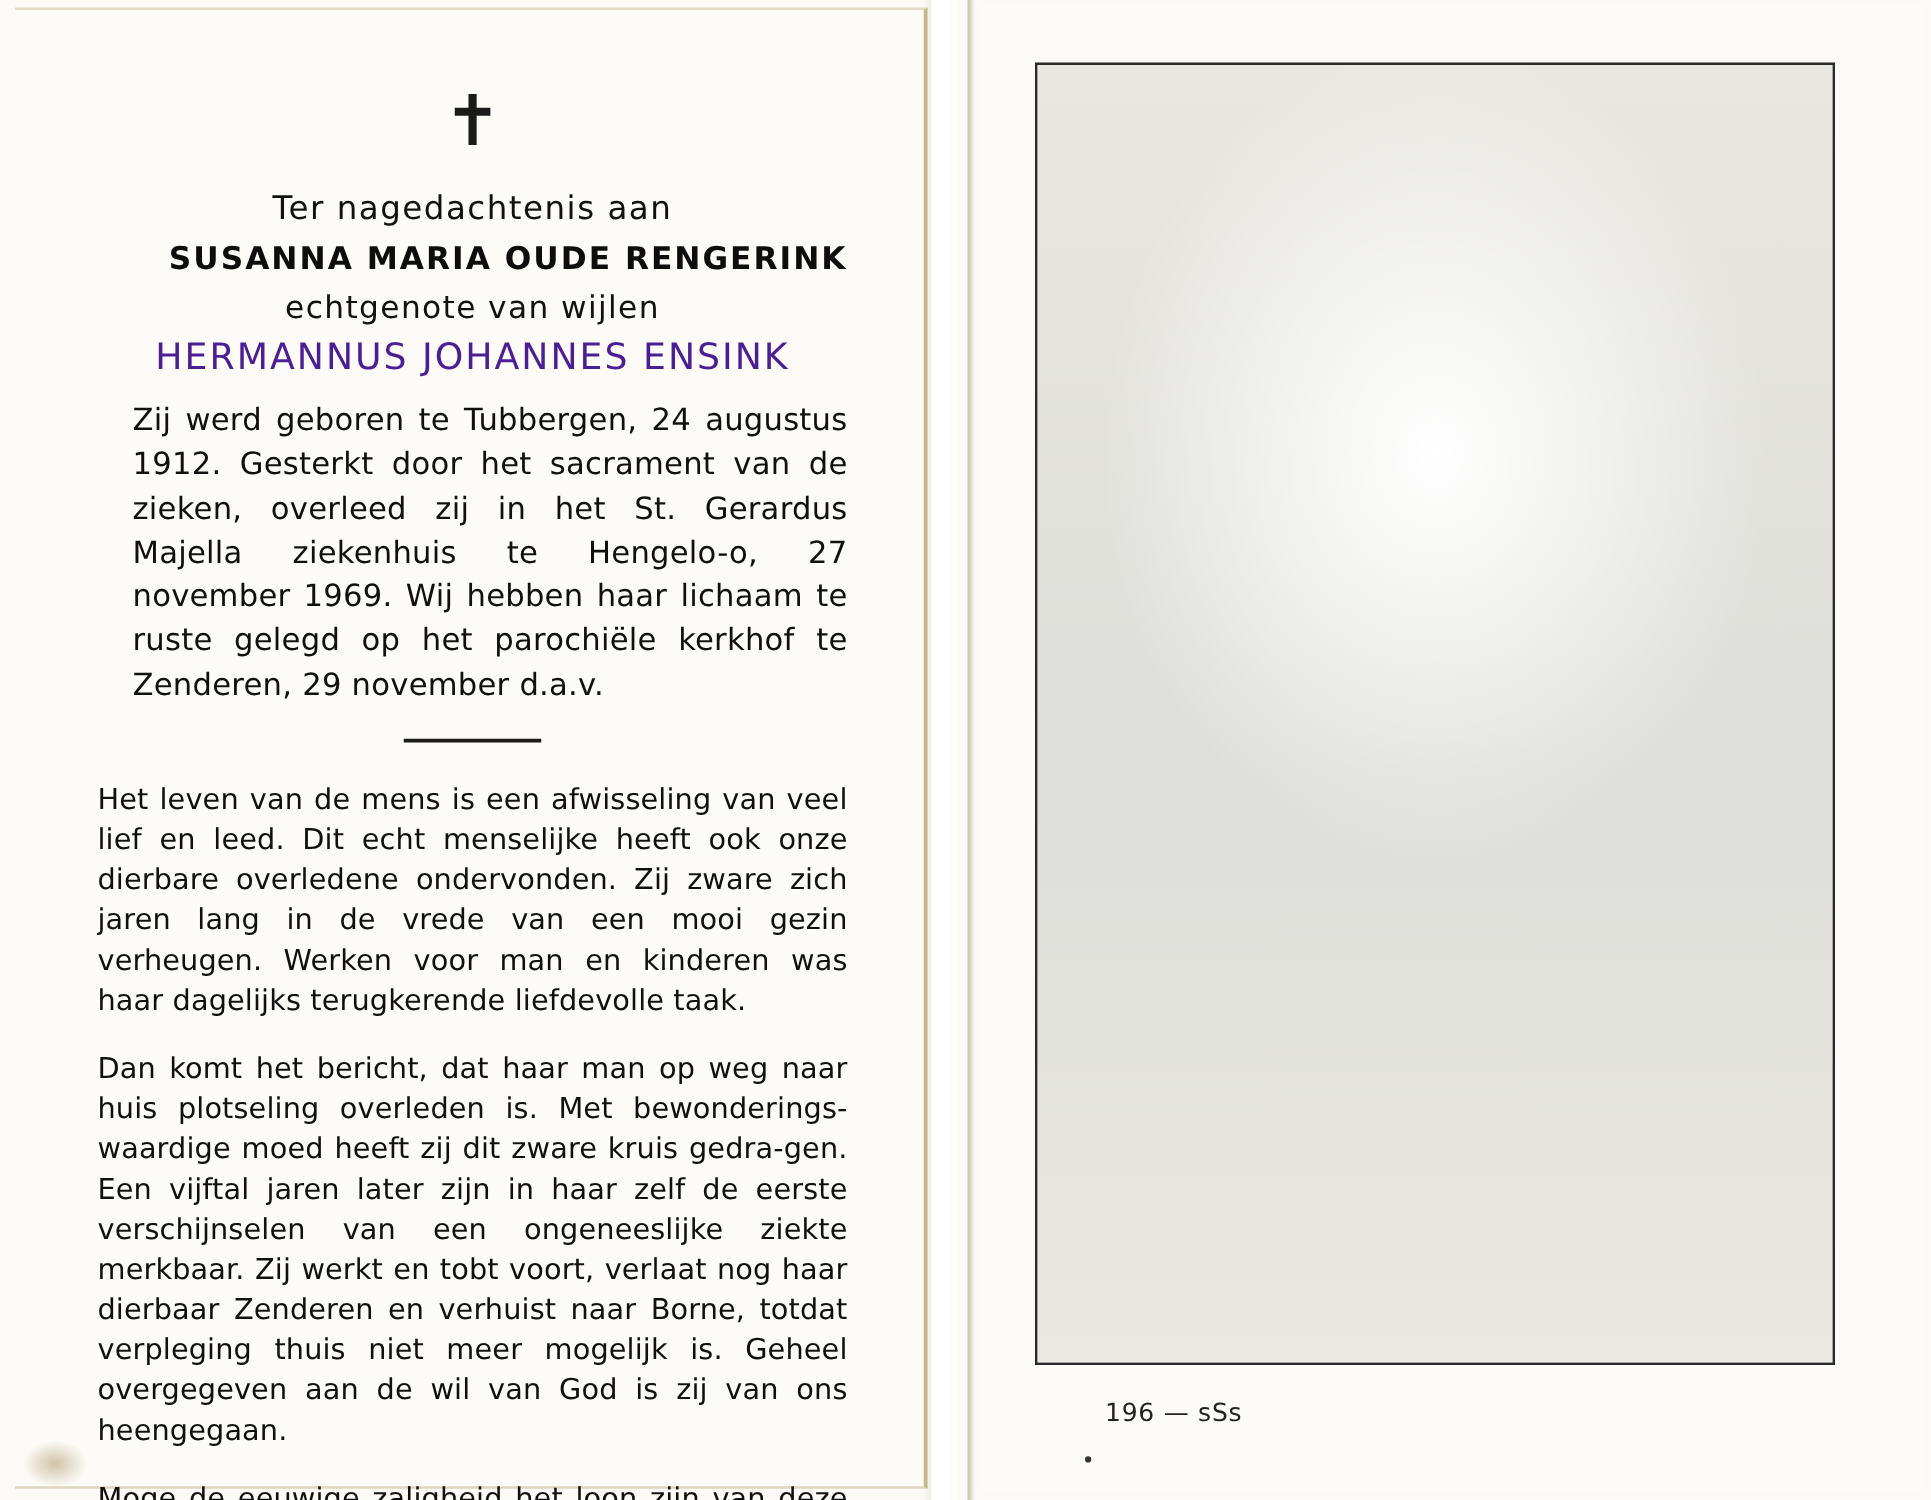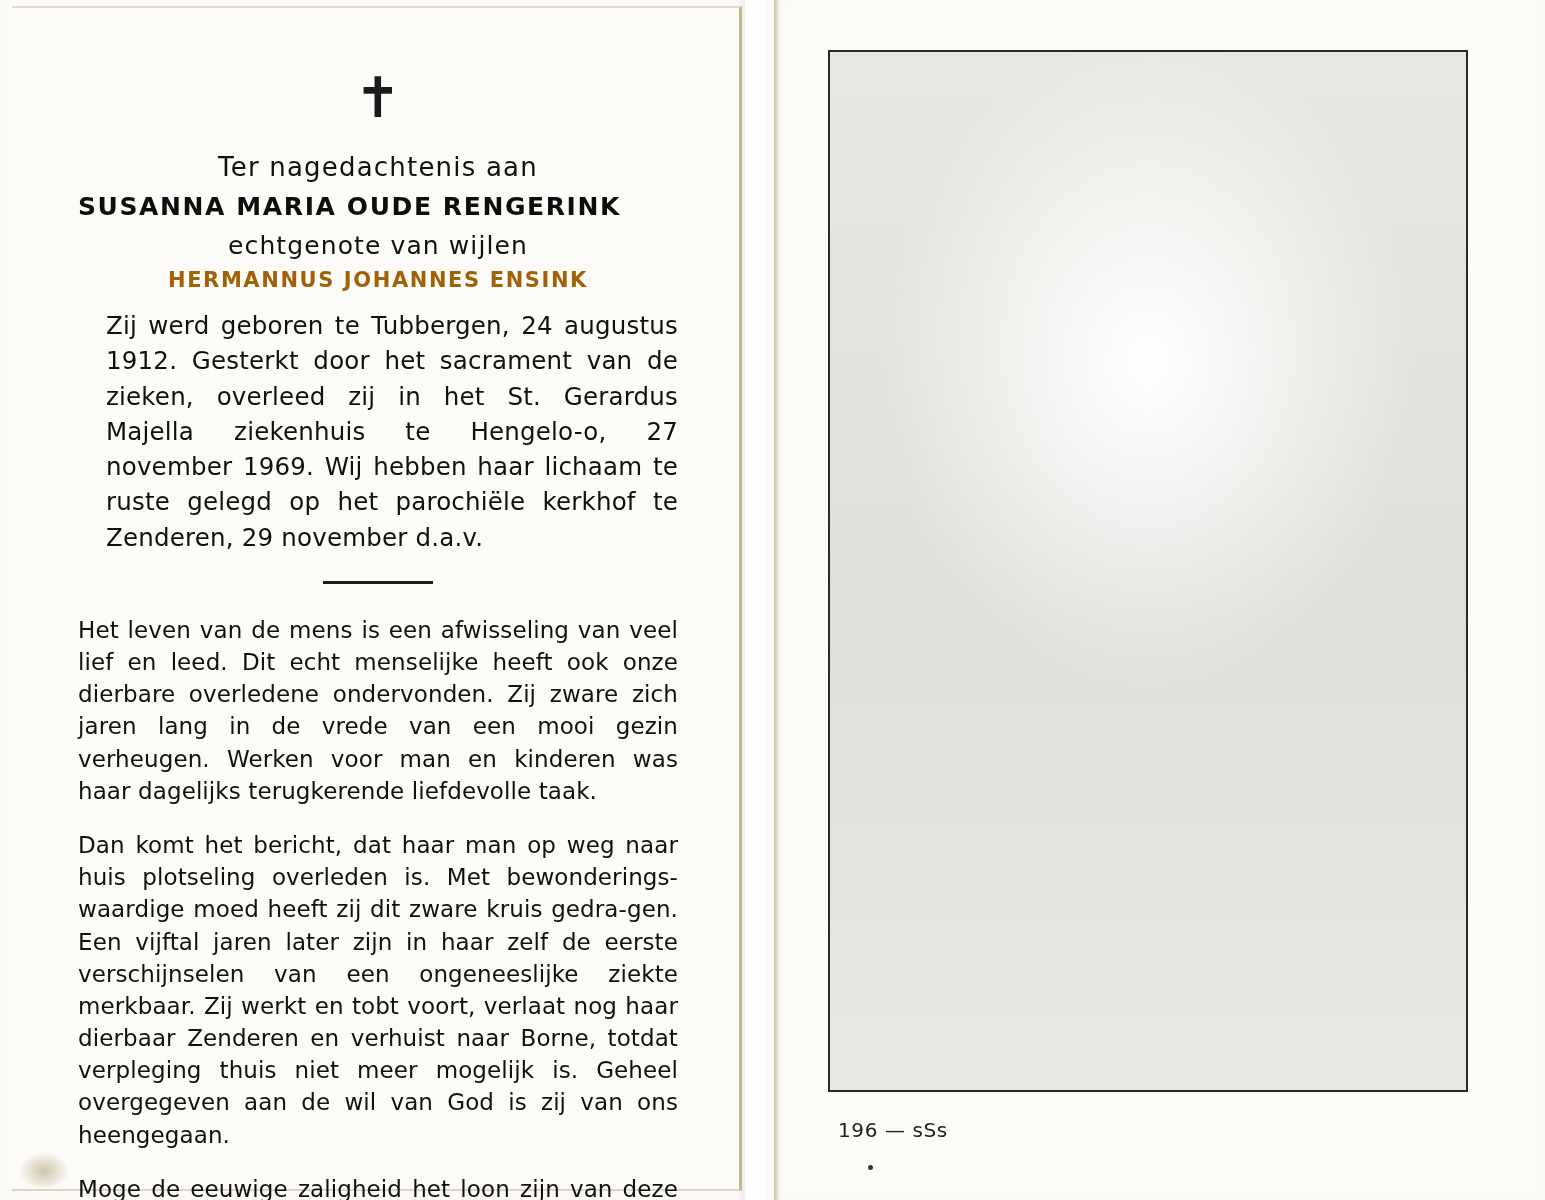--- a/index.html
+++ b/index.html
@@ -83,41 +83,40 @@
     margin-bottom: 26px;
   }
   .dedication {
     text-align: center;
     font-size: 26px;
     letter-spacing: 1.2px;
     color: #111;
     margin-bottom: 10px;
   }
   .name-main {
-    text-align: left;
+    text-align: right;
     font-size: 25px;
     font-weight: bold;
     letter-spacing: 1.6px;
     color: #0d0d0d;
     margin-bottom: 10px;
   }
   .spouse-line {
     text-align: center;
     font-size: 25px;
     letter-spacing: 1.1px;
     color: #111;
     margin-bottom: 8px;
   }
   .name-spouse {
     text-align: center;
-    font-size: 21px;
+    font-size: 29px;
     letter-spacing: 1.6px;
-    color: #a16207;
+    color: #4c1d95;
     margin-bottom: 16px;
-    font-weight: bold;
   }
   .bio {
     font-size: 24.5px;
     line-height: 1.44;
     color: #101010;
     text-align: justify;
     letter-spacing: 0.2px;
     margin-left: 28px;
   }
   .divider {
@@ -175,21 +174,21 @@
   }
   .holy-image .inner {
     position: absolute;
     inset: 0;
     background:
       radial-gradient(ellipse 60% 45% at 50% 30%, #ffffff 0%, rgba(255,255,255,0.0) 70%),
       linear-gradient(to bottom, #e8e7e1 0%, #dededa 55%, #e9e8e2 100%);
   }
   .print-code {
     position: absolute;
-    left: 838px;
+    left: 884px;
     top: 1118px;
     font-size: 20px;
     color: #222;
     letter-spacing: 0.6px;
     font-family: "DejaVu Sans", sans-serif;
   }
   .dot-mark {
     position: absolute;
     left: 868px;
     top: 1165px;

